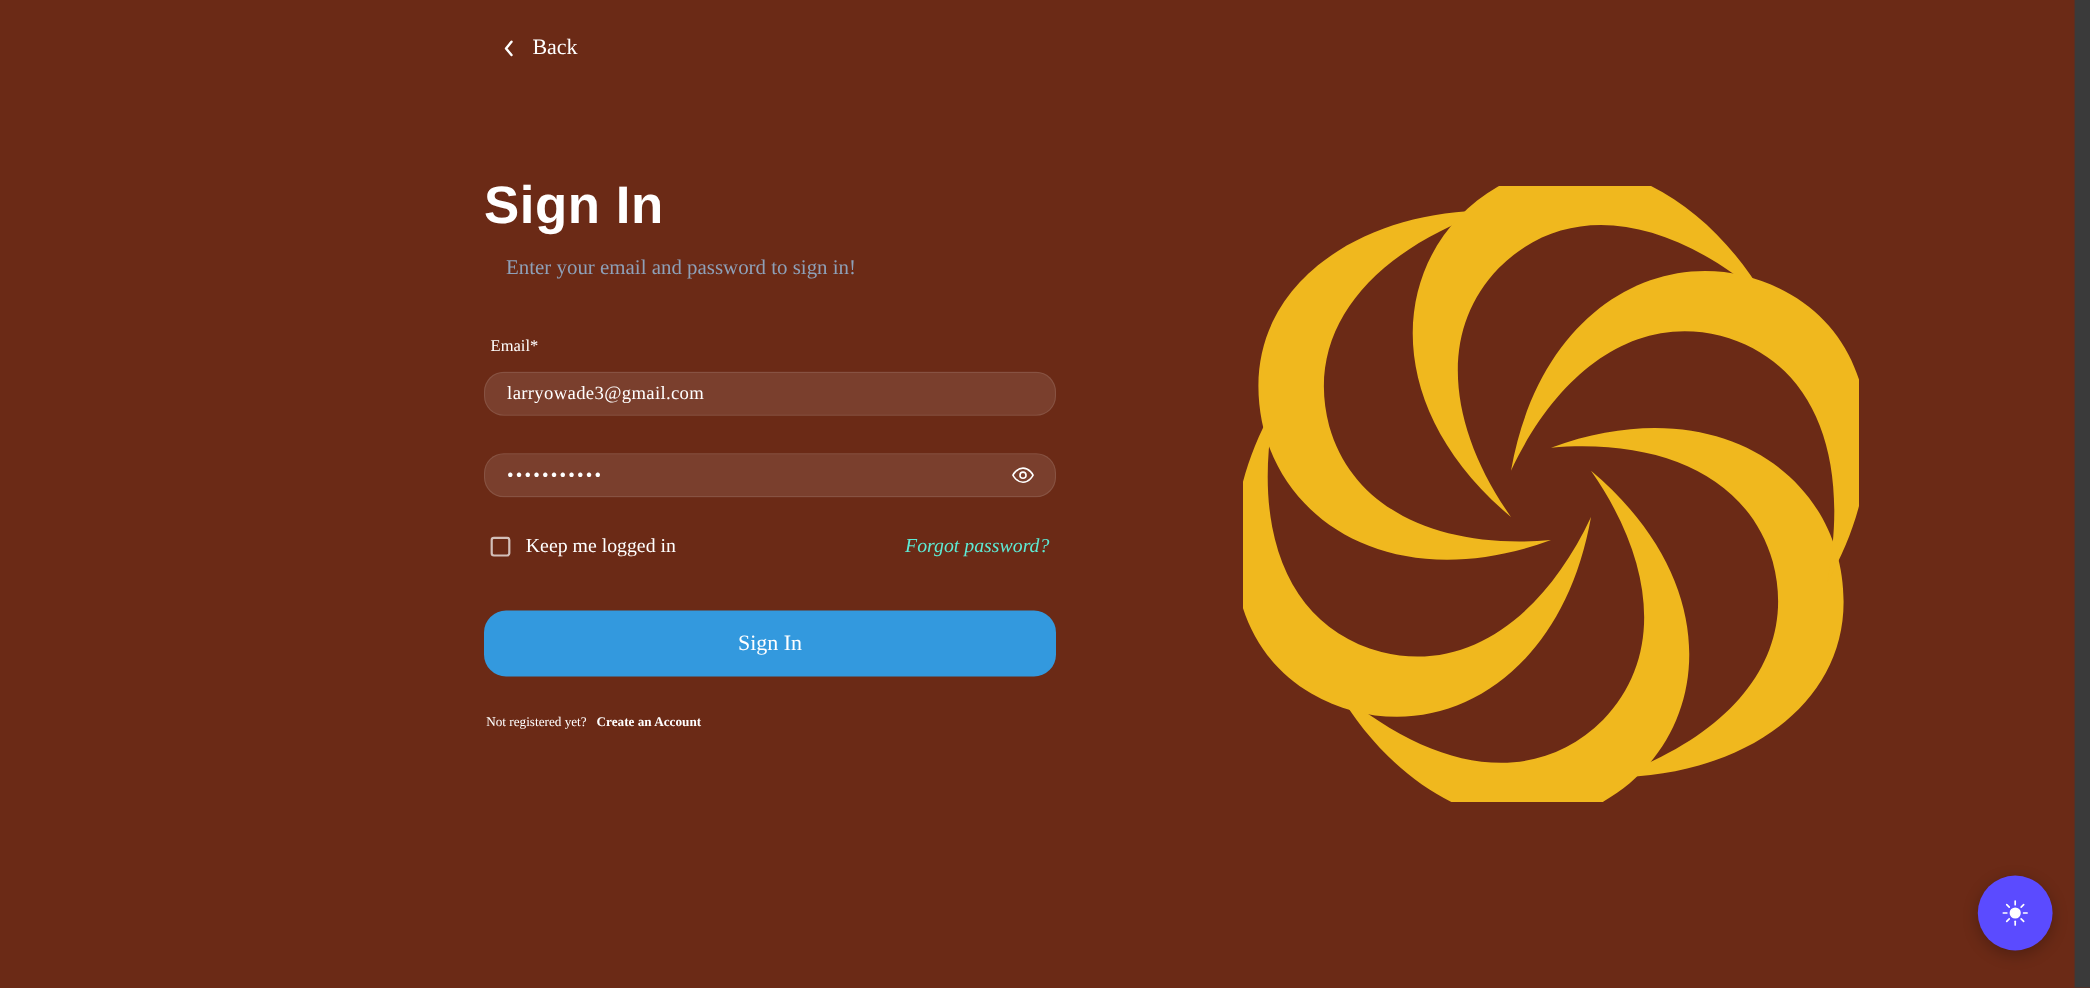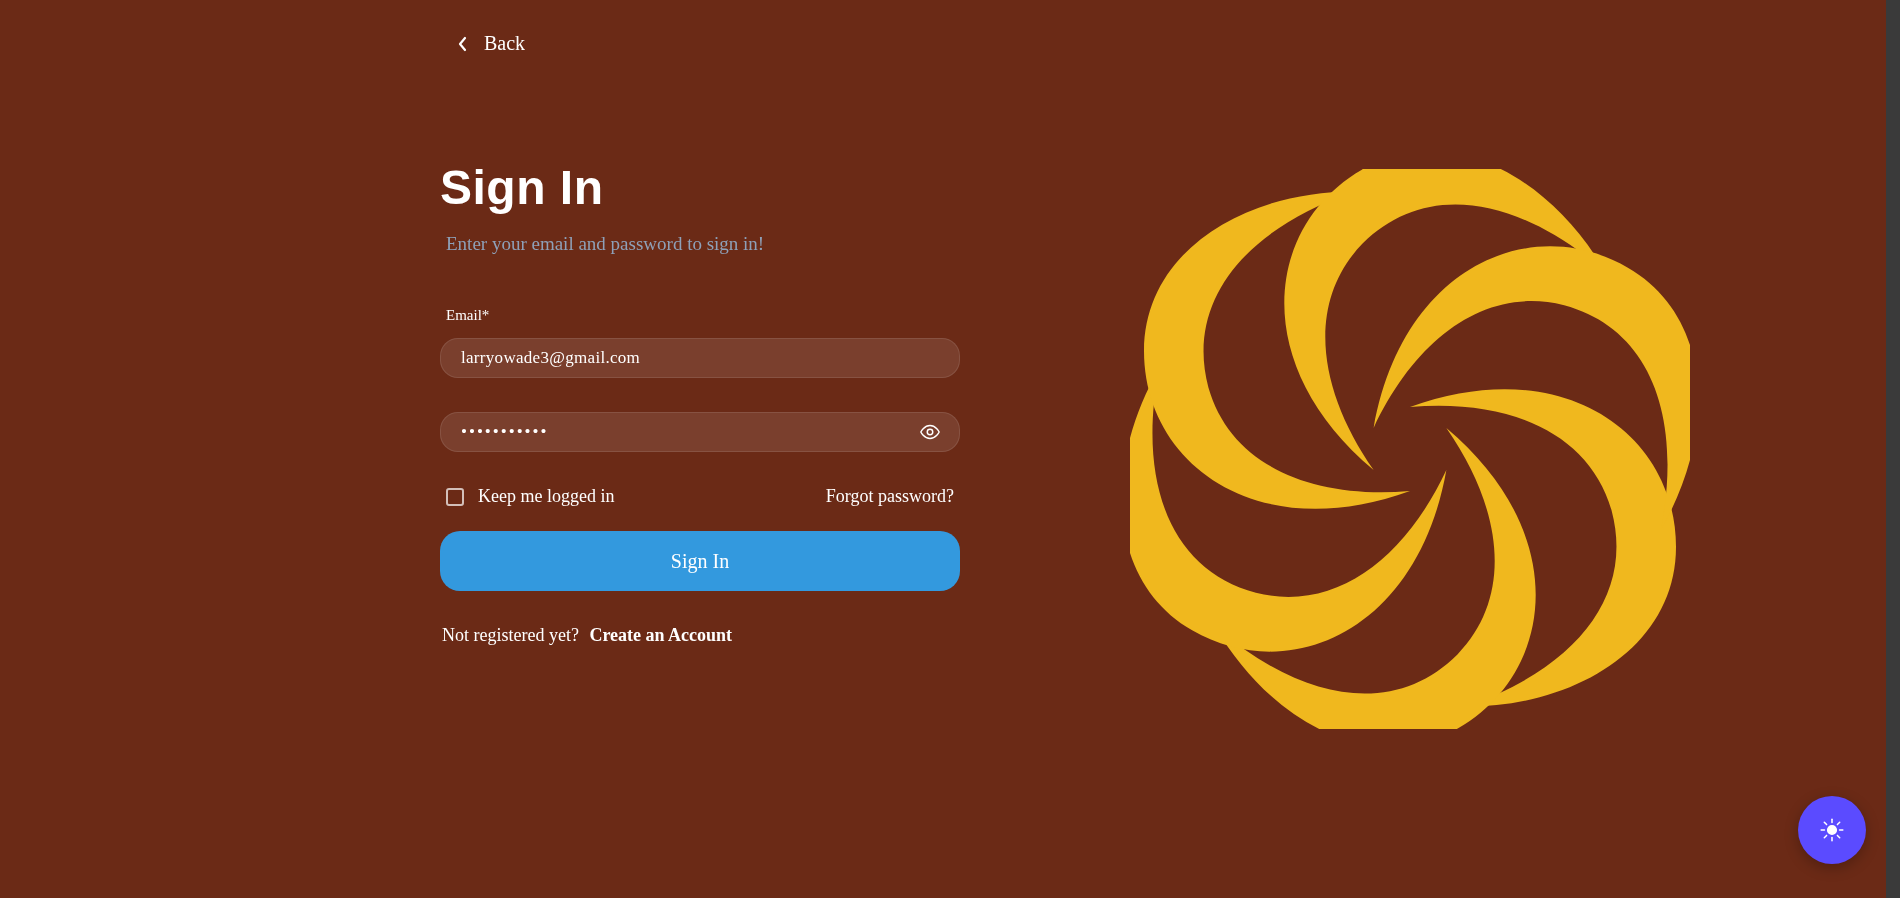--- a/index.html
+++ b/index.html
@@ -62,21 +62,21 @@
     font-size: 48px;
     font-weight: 700;
     font-family: "Segoe UI", Arial, sans-serif;
     letter-spacing: 0.5px;
     margin-bottom: 18px;
   }
 
   .subtitle {
     font-size: 19px;
     color: #8ea0b8;
-    margin-left: 6px;
+    margin-left: 20px;
     margin-bottom: 52px;
   }
 
   .field-label {
     font-size: 15px;
     color: #ffffff;
     margin-left: 6px;
     margin-bottom: 14px;
   }
 
@@ -114,56 +114,57 @@
     display: flex; align-items: center; justify-content: center;
     cursor: pointer;
     color: #ffffff;
   }
   .eye-btn svg { width: 22px; height: 22px; display:block; }
 
   .row {
     display: flex;
     align-items: flex-start;
     justify-content: space-between;
-    margin: 0 6px 24px 6px;
+    margin: 0 6px 48px 6px;
   }
   .remember {
     display: flex;
     align-items: center;
     gap: 14px;
   }
   .checkbox {
     width: 18px; height: 18px;
     border: 2px solid rgba(255,255,255,0.7);
     border-radius: 3px;
     cursor: pointer;
     background: transparent;
   }
   .remember-label { font-size: 18px; }
   .forgot {
     font-size: 18px;
-    color: #ffffff;
-    cursor: pointer;
+    color: #5eead4;
+    cursor: pointer;
+    font-style: italic;
   }
 
   .submit-btn {
     width: 100%;
     height: 60px;
     border: none;
     border-radius: 20px;
     background: #3399de;
     color: #ffffff;
     font-size: 20px;
     font-family: Georgia, 'Times New Roman', serif;
     cursor: pointer;
     margin-bottom: 34px;
   }
 
   .footer-line {
-    font-size: 18px;
+    font-size: 12px;
     margin-left: 2px;
   }
   .footer-line .create {
     font-weight: 700;
     margin-left: 6px;
     cursor: pointer;
   }
 
   
   .fab {

